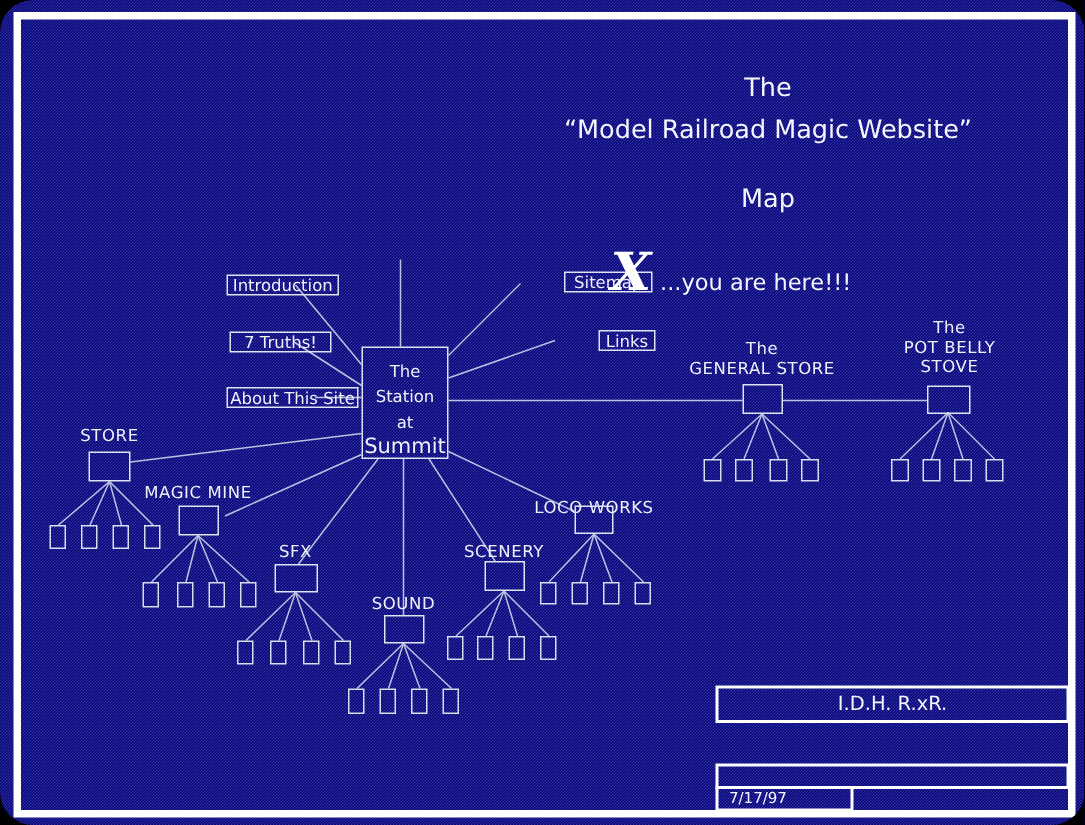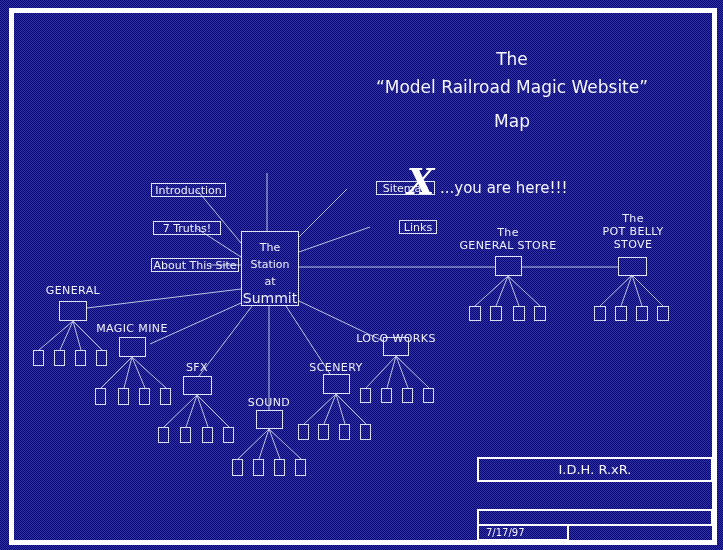--- a/index.html
+++ b/index.html
@@ -3,36 +3,36 @@
 <meta charset="utf-8">
 <style>
   html,body{margin:0;padding:0;background:#000;}
   .page{
     position:relative;width:723px;height:550px;overflow:hidden;
     font-family:"DejaVu Sans",sans-serif;color:#f1f2fb;
     background-color:#050578;
     background-image:
       linear-gradient(45deg,#3434a2 25%,transparent 25%,transparent 75%,#3434a2 75%),
       linear-gradient(45deg,#3434a2 25%,transparent 25%,transparent 75%,#3434a2 75%);
-    background-size:2px 2px;background-position:0 0,1px 1px;
+    background-size:2px 2px;background-position:0 0,1px 1px;border-radius:22px;
   }
   .frame{position:absolute;left:9px;top:8px;width:708px;height:537px;
     border:5px solid #ffffff;box-sizing:border-box;pointer-events:none;}
   svg.wires{position:absolute;left:0;top:0;width:723px;height:550px;}
   .nodebox{position:absolute;box-sizing:border-box;border:1px solid #dfe3f2;background:transparent;}
   .navbox{position:absolute;box-sizing:border-box;border:1px solid #dfe3f2;
     display:flex;align-items:center;justify-content:center;
     font-size:11px;line-height:11px;white-space:nowrap;color:#eef0fa;margin-left:29px;}
   .seclabel{position:absolute;text-align:center;font-size:11px;line-height:13px;
     letter-spacing:.4px;color:#eef0fa;white-space:nowrap;}
   .mini{position:absolute;box-sizing:border-box;border:1px solid #d9ddf0;background:transparent;}
   .title-lines{position:absolute;left:337px;top:49px;width:350px;text-align:center;
     font-size:17px;color:#f4f5fd;}
   .title-lines .t1{margin-bottom:8px;}
-  .title-lines .t2{margin-bottom:14px;white-space:nowrap;}
+  .title-lines .t2{margin-bottom:26px;white-space:nowrap;}
   .circle{position:absolute;left:228px;top:89px;width:77px;height:84px;
     border:1px solid #dfe3f2;border-radius:50%;box-sizing:border-box;
     font-size:12px;line-height:20px;padding-top:13px;color:#eef0fa;}
   .circle div{white-space:nowrap;}
   .summit{position:absolute;left:241px;top:231px;width:58px;height:75px;
     border:1px solid #dfe3f2;box-sizing:border-box;text-align:center;
     font-size:11px;line-height:17px;padding-top:7px;color:#eef0fa;}
   .summit .big{font-size:14px;}
   .xmark{position:absolute;left:407px;top:161px;font-family:"DejaVu Serif",serif;
     font-style:italic;font-weight:bold;font-size:35px;color:#ffffff;}
@@ -138,21 +138,21 @@
   </div>
   <div class="nodebox" style="left:495px;top:256px;width:27px;height:20px"></div>
 
   <div class="seclabel" style="left:585px;top:212px;width:96px">
     <div>The</div>
     <div>POT BELLY</div>
     <div>STOVE</div>
   </div>
   <div class="nodebox" style="left:618px;top:257px;width:29px;height:19px"></div>
 
-  <div class="seclabel" style="left:33px;top:284px;width:80px">GENERAL</div>
+  <div class="seclabel" style="left:33px;top:284px;width:80px">STORE</div>
   <div class="nodebox" style="left:59px;top:301px;width:28px;height:20px"></div>
 
   <div class="seclabel" style="left:92px;top:322px;width:80px">MAGIC MINE</div>
   <div class="nodebox" style="left:119px;top:337px;width:27px;height:20px"></div>
 
   <div class="seclabel" style="left:157px;top:361px;width:80px">SFX</div>
   <div class="nodebox" style="left:183px;top:376px;width:29px;height:19px"></div>
 
   <div class="seclabel" style="left:229px;top:396px;width:80px">SOUND</div>
   <div class="nodebox" style="left:256px;top:410px;width:27px;height:19px"></div>

